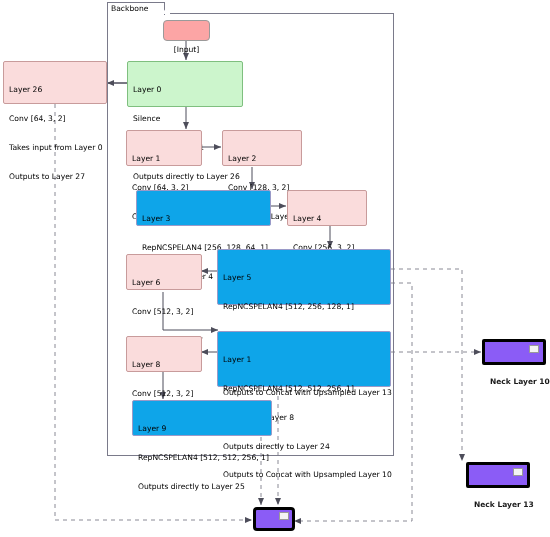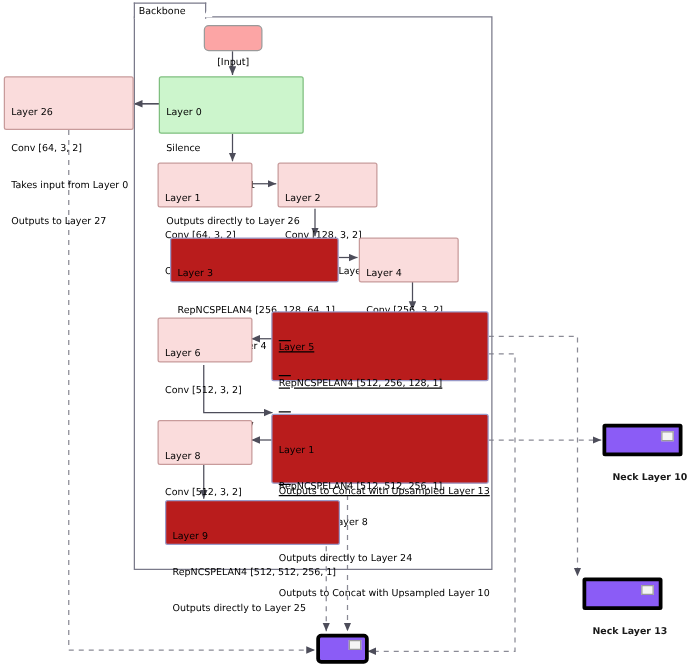--- a/index.html
+++ b/index.html
@@ -3,21 +3,21 @@
 <meta charset="utf-8">
 <style>
   html,body{margin:0;padding:0;background:#ffffff;}
   body{font-family:"DejaVu Sans","Liberation Sans",sans-serif;}
   #canvas{position:relative;width:550px;height:537px;background:#ffffff;overflow:hidden;}
   .node{position:absolute;box-sizing:border-box;border:1px solid #a0a0a0;border-radius:2px;
         padding:4px 5px 3px 5px;font-size:7.6px;line-height:9.6px;color:#000;white-space:pre;}
   .node .ln{display:block;}
   .pink{background:#fadcdc;border-color:#c89b9b;}
   .green{background:#ccf5cc;border-color:#7fbf7f;}
-  .blue{background:#b91c1c;border-color:#9a9ac8;}
+  .blue{background:#0ea5e9;border-color:#9a9ac8;}
   .plain{background:#fca5a5;border-color:#9a9a9a;border-radius:4px;}
   .note{background:#8b5cf6;border:3px solid #000000;border-radius:2px;font-weight:bold;}
   .note .corner{position:absolute;top:3px;right:4px;width:8px;height:6px;border:1px solid #9a9a9a;background:#f4f4f4;}
   .note .lbl{font-size:7.5px;color:#1a1a1a;display:block;padding-top:2px;}
   #pkg{position:absolute;left:107px;top:13px;width:285px;height:441px;border:1px solid #7a7a8a;background:transparent;}
   #pkg-tab{position:absolute;left:107px;top:2px;height:12px;width:56px;border:1px solid #7a7a8a;border-bottom:none;background:#ffffff;}
   #pkg-tab-slant{position:absolute;left:162px;top:2px;width:8px;height:12px;overflow:hidden;}
   #pkg-tab-slant:before{content:"";position:absolute;left:0;top:0;width:0;height:0;
         border-left:8px solid transparent;border-bottom:12px solid #ffffff;}
   #pkg-label{position:absolute;left:111px;top:3px;font-size:7.6px;color:#000;line-height:11px;}
@@ -119,21 +119,21 @@
     <span class="ln">RepNCSPELAN4 [256, 128, 64, 1]</span>
     <span class="ln">Outputs to Layer 4</span>
   </div>
 
   <div class="node pink" style="left:287px;top:190px;width:80px;height:36px;">
     <span class="ln">Layer 4</span>
     <span class="ln">Conv [256, 3, 2]</span>
     <span class="ln">Outputs to Layer 5</span>
   </div>
 
-  <div class="node blue" style="left:217px;top:249px;width:174px;height:56px;text-decoration:underline;">
+  <div class="node blue" style="left:217px;top:249px;width:174px;height:56px;">
     <span class="ln">Layer 5</span>
     <span class="ln">RepNCSPELAN4 [512, 256, 128, 1]</span>
     <span class="ln">Outputs to Layer 6</span>
     <span class="ln">Outputs directly to Layer 24</span>
     <span class="ln">Outputs to Concat with Upsampled Layer 13</span>
   </div>
 
   <div class="node pink" style="left:126px;top:254px;width:76px;height:36px;">
     <span class="ln">Layer 6</span>
     <span class="ln">Conv [512, 3, 2]</span>

